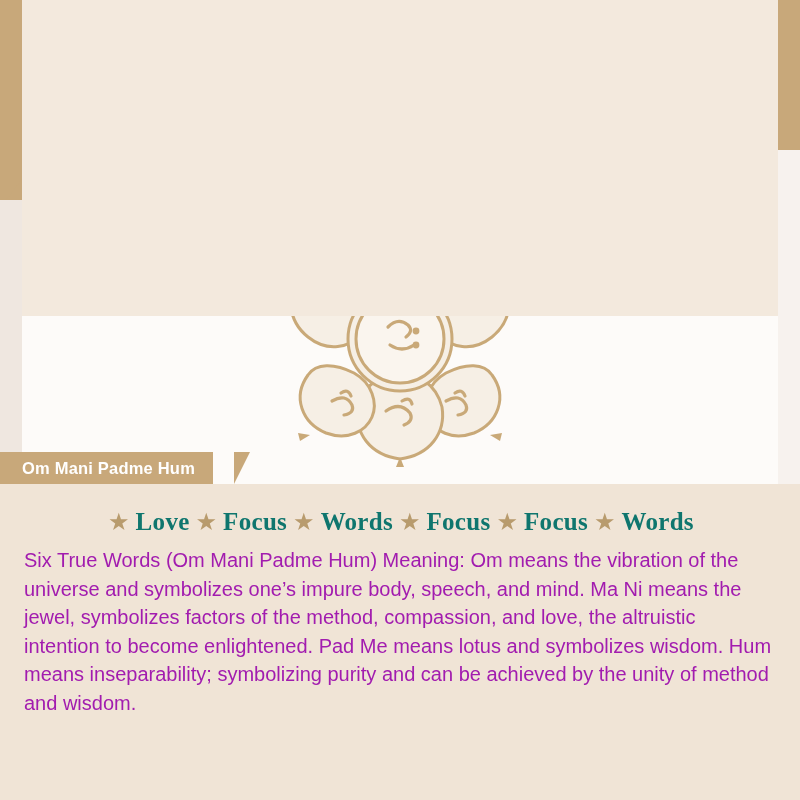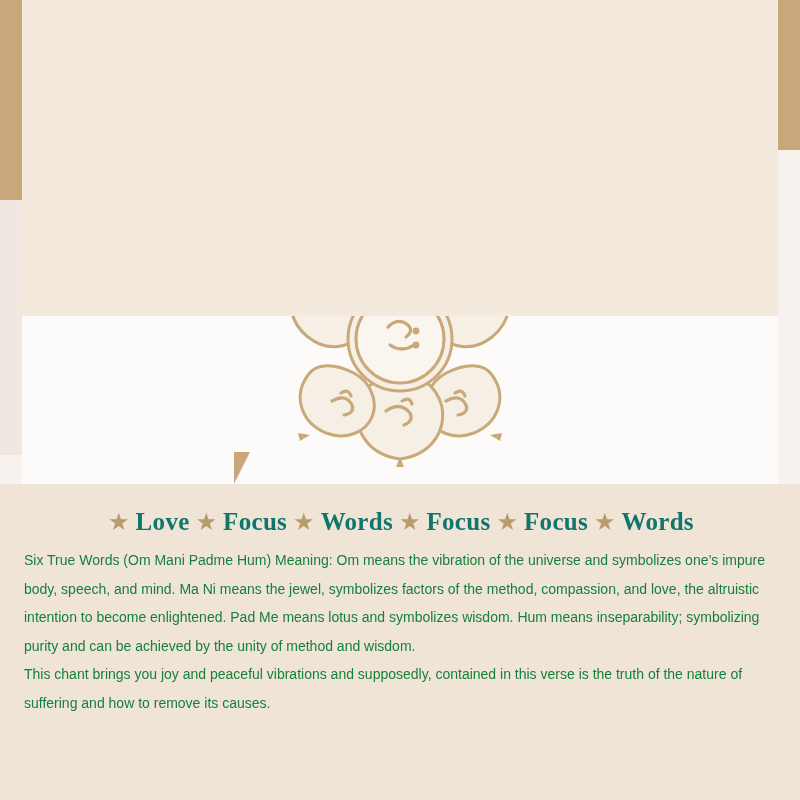--- a/index.html
+++ b/index.html
@@ -224,22 +224,22 @@
     letter-spacing: 0.3px;
     margin: 0 2px;
   }
 
   
   .body-text {
     position: absolute;
     left: 24px;
     top: 546px;
     width: 752px;
-    color: #15803d;
-    font-size: 14px;
+    color: #a21caf;
+    font-size: 20px;
     line-height: 28.5px;
     font-family: "Liberation Sans", sans-serif;
   }
   .body-text p {
     margin: 0;
   }
 </style>
 </head>
 <body>
 
@@ -337,20 +337,23 @@
 
         <path d="M82 196 q14 -8 20 4 q3 8 -8 10"></path>
         <path d="M91 188 q7 -5 10 3"></path>
 
         <path d="M70 92 q14 -10 22 2 q4 8 -6 12"></path>
         <path d="M82 82 q8 -5 10 3"></path>
       </g>
     </svg>
   </div>
 
+  <div class="ribbon">
+    <span class="ribbon-text">Om Mani Padme Hum</span>
+  </div>
   <div class="ribbon-tail"></div>
 
   <div class="bottom"></div>
   <div class="bottom-inner"></div>
 
   <div class="keywords">
     <span class="kw-star">★</span>
     <span class="kw-word">Love</span>
     <span class="kw-star">★</span>
     <span class="kw-word">Focus</span>
@@ -359,16 +362,15 @@
     <span class="kw-star">★</span>
     <span class="kw-word">Focus</span>
     <span class="kw-star">★</span>
     <span class="kw-word">Focus</span>
     <span class="kw-star">★</span>
     <span class="kw-word">Words</span>
   </div>
 
   <div class="body-text">
     <p>Six True Words (Om Mani Padme Hum) Meaning: Om means the vibration of the universe and symbolizes one’s impure body, speech, and mind. Ma Ni means the jewel, symbolizes factors of the method, compassion, and love, the altruistic intention to become enlightened. Pad Me means lotus and symbolizes wisdom. Hum means inseparability; symbolizing purity and can be achieved by the unity of method and wisdom.</p>
-    <p>This chant brings you joy and peaceful vibrations and supposedly, contained in this verse is the truth of the nature of suffering and how to remove its causes.</p>
   </div>
 
 </div>
 
 </body></html>

